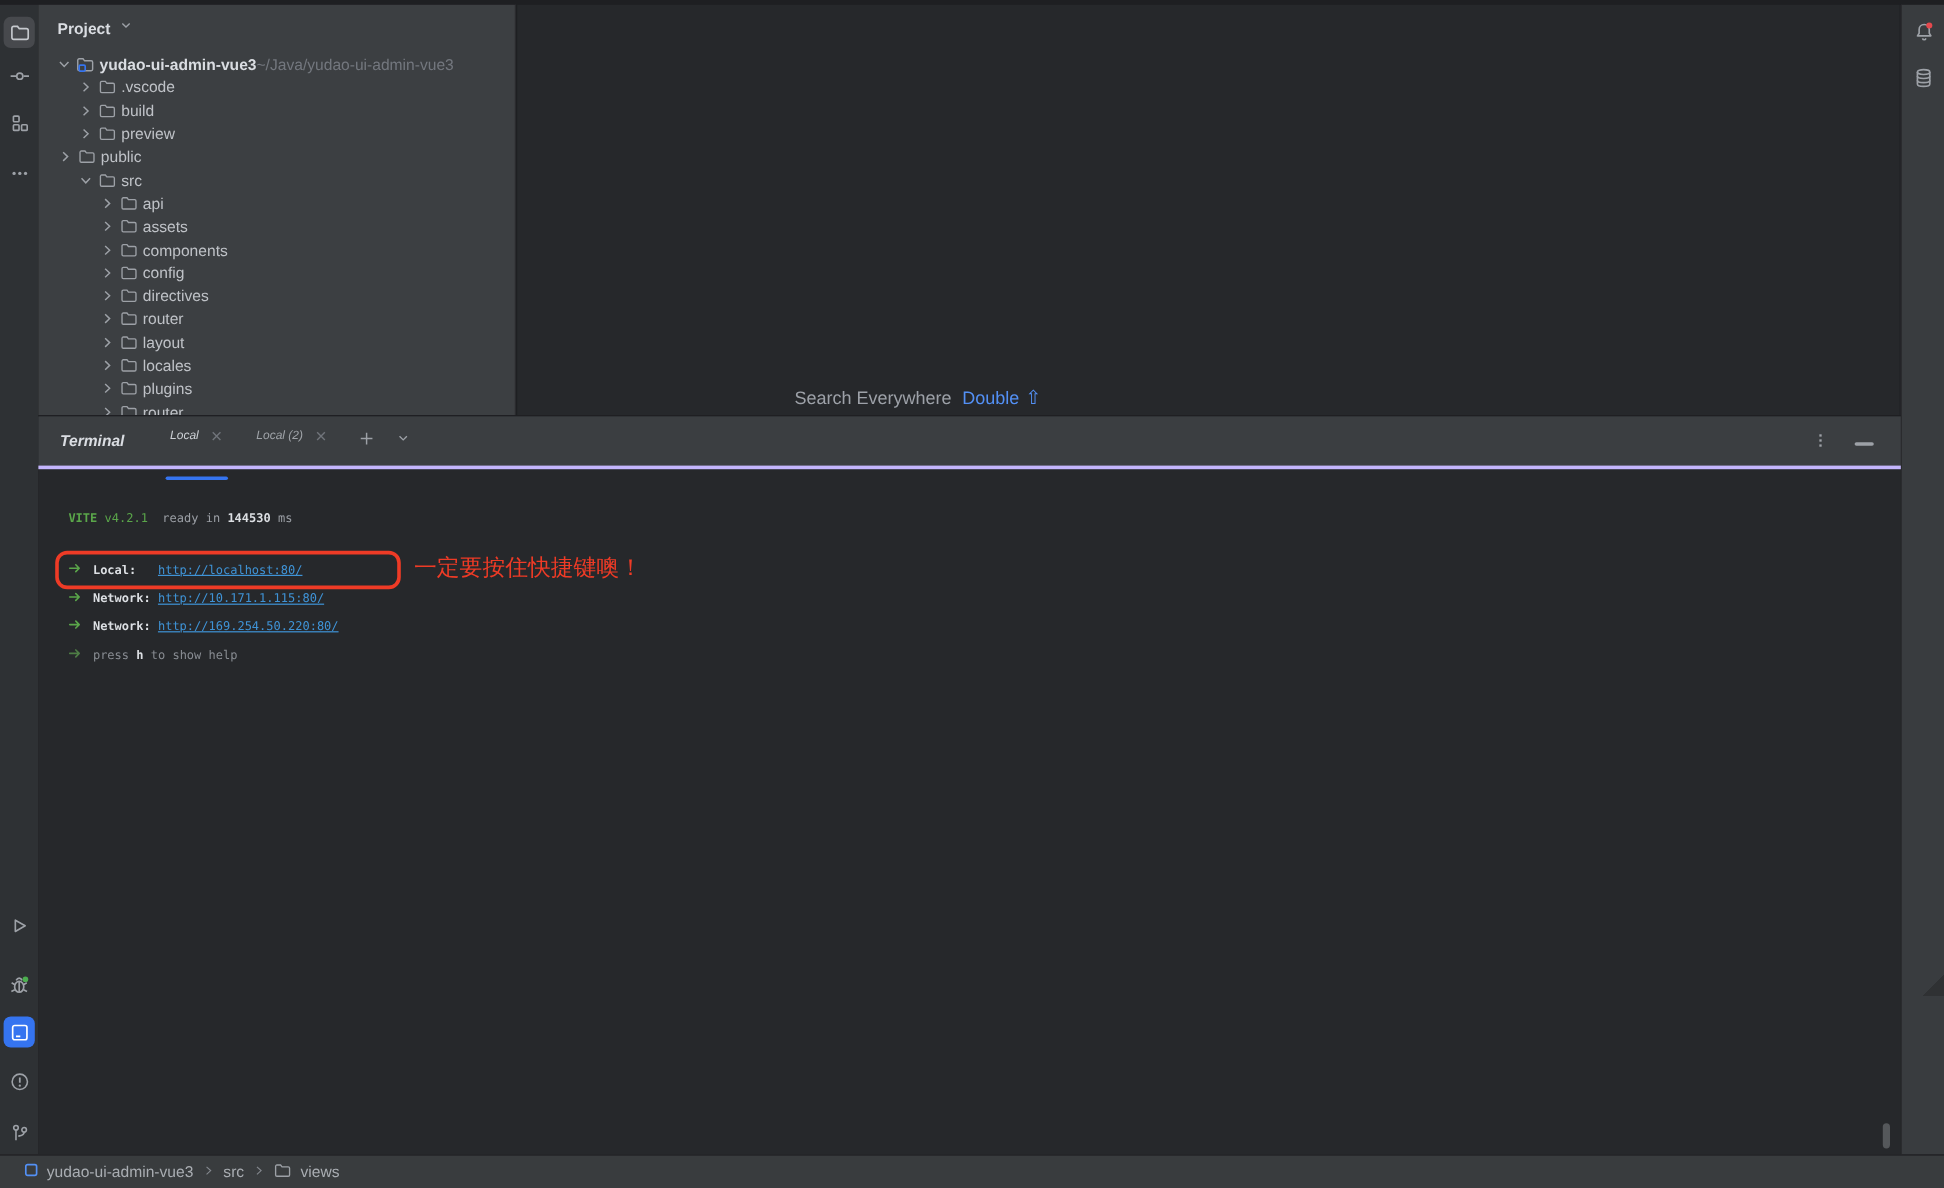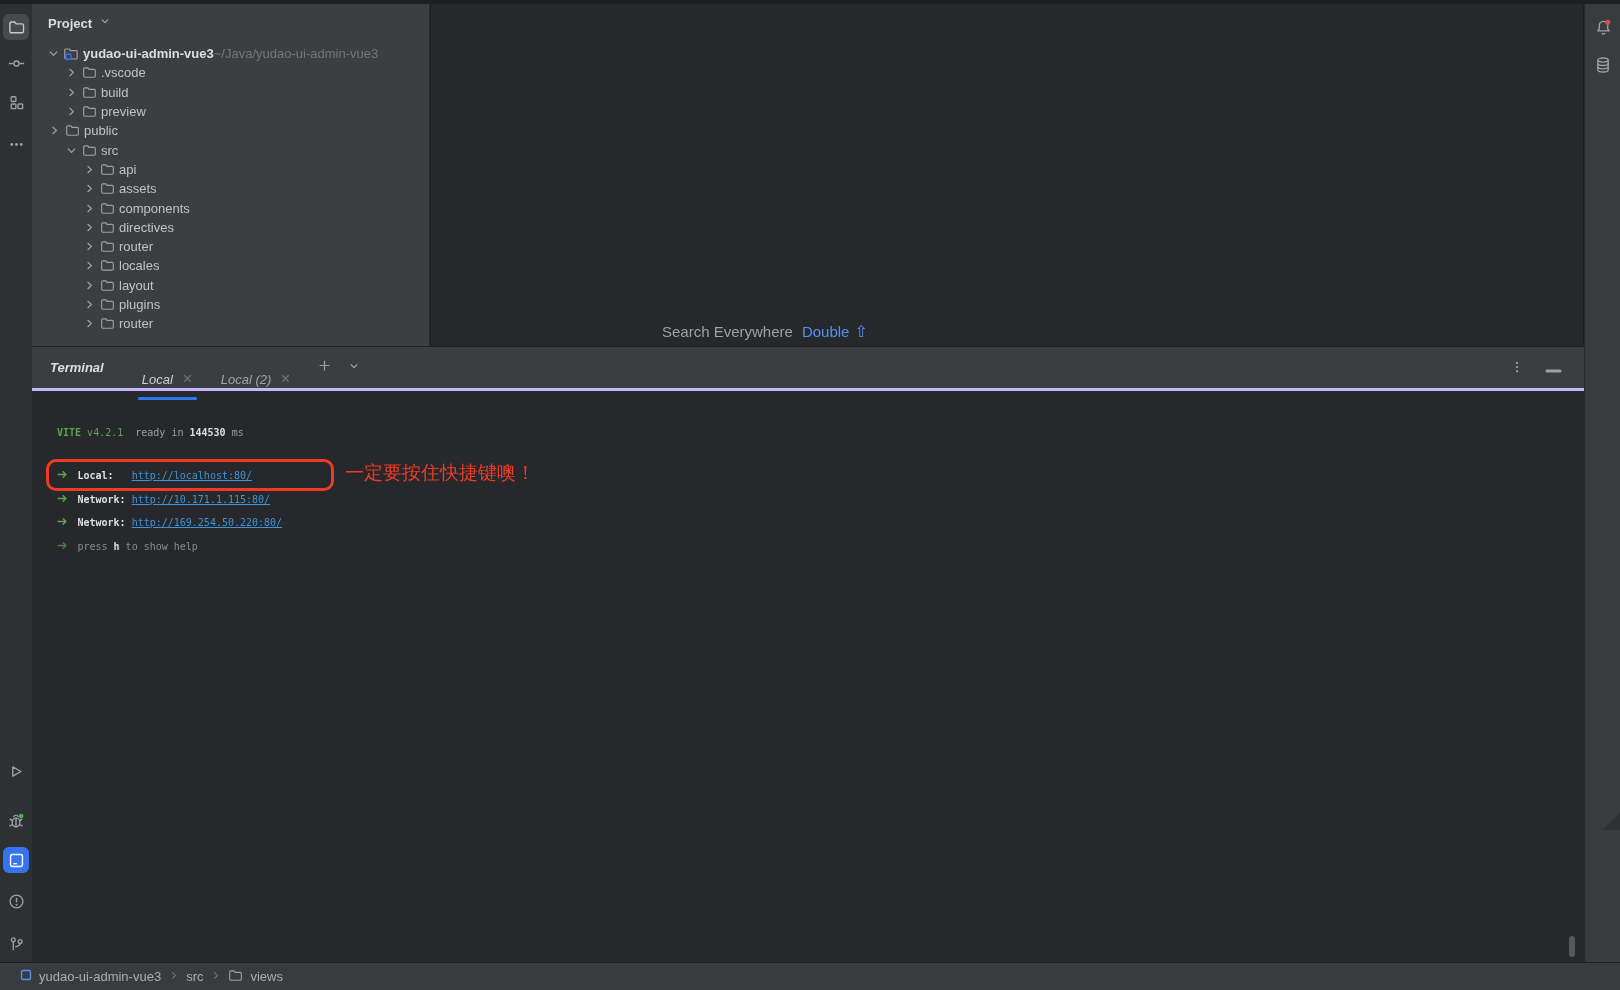--- a/index.html
+++ b/index.html
@@ -46,22 +46,22 @@
   .rs-btn { position:absolute; left:5px; width:26px; height:26px; border-radius:6px;
             display:flex; align-items:center; justify-content:center; }
 
   
   .terminal { position:absolute; left:32px; top:346px; width:1552px; height:616px;
               background:#26282b; border-top:1px solid #1e1f22; }
   .term-toolbar { position:relative; height:44px; background:#3b3e41;
                   display:flex; align-items:center; padding-left:18px;
                   border-bottom:3px solid #c4b5fd;font-style:italic; }
   .tt-label { font-size:13px; font-weight:bold; color:#dadde2; margin-right:28px; }
-  .term-tab { position:relative; height:44px; display:flex; align-items:center; gap:9px;
-              padding:0 10px; font-size:13px; color:#9fa3a8; cursor:default;margin-top:24px; }
+  .term-tab { position:relative; height:44px; display:flex; align-items:flex-start; gap:9px;
+              padding:0 10px; font-size:10px; color:#9fa3a8; cursor:default;margin-top:24px; }
   .term-tab.active { color:#ccd0d5; }
   .term-tab.active::after { content:""; position:absolute; left:6px; right:6px; bottom:2px;
               height:3px; border-radius:2px; background:#3574f0; }
   .tt-ico { display:inline-flex; align-items:center; justify-content:center;
             width:18px; height:18px; border-radius:4px; }
   .tt-right { position:absolute; right:22px; top:0; height:44px; display:flex;
               align-items:center; gap:18px; }
 
   .term-output { position:absolute; left:25px; top:75px; right:20px;
                  font-family:"DejaVu Sans Mono","Liberation Mono",monospace;
@@ -309,20 +309,33 @@
           <span class="twisty">
             <svg width="15" height="15" viewBox="0 0 16 16">
               <path d="M6 4.2l4 3.8-4 3.8" fill="none" stroke="#9da1a7" stroke-width="1.3"></path>
             </svg>
           </span>
           <span class="ticon">
             <svg width="15" height="15" viewBox="0 0 16 16">
               <path d="M1.8 4.2c0-.7.5-1.2 1.2-1.2h3.2l1.3 1.7h5.5c.7 0 1.2.5 1.2 1.2v5.9c0 .7-.5 1.2-1.2 1.2H3c-.7 0-1.2-.5-1.2-1.2z" fill="none" stroke="#9da1a7" stroke-width="1.2"></path>
             </svg>
           </span>
+          <span class="tree-label">config</span>
+        </div>
+        <div class="tree-row" style="padding-left: 49px;">
+          <span class="twisty">
+            <svg width="15" height="15" viewBox="0 0 16 16">
+              <path d="M6 4.2l4 3.8-4 3.8" fill="none" stroke="#9da1a7" stroke-width="1.3"></path>
+            </svg>
+          </span>
+          <span class="ticon">
+            <svg width="15" height="15" viewBox="0 0 16 16">
+              <path d="M1.8 4.2c0-.7.5-1.2 1.2-1.2h3.2l1.3 1.7h5.5c.7 0 1.2.5 1.2 1.2v5.9c0 .7-.5 1.2-1.2 1.2H3c-.7 0-1.2-.5-1.2-1.2z" fill="none" stroke="#9da1a7" stroke-width="1.2"></path>
+            </svg>
+          </span>
           <span class="tree-label">directives</span>
         </div>
         <div class="tree-row" style="padding-left: 49px;">
           <span class="twisty">
             <svg width="15" height="15" viewBox="0 0 16 16">
               <path d="M6 4.2l4 3.8-4 3.8" fill="none" stroke="#9da1a7" stroke-width="1.3"></path>
             </svg>
           </span>
           <span class="ticon">
             <svg width="15" height="15" viewBox="0 0 16 16">
@@ -335,34 +348,34 @@
           <span class="twisty">
             <svg width="15" height="15" viewBox="0 0 16 16">
               <path d="M6 4.2l4 3.8-4 3.8" fill="none" stroke="#9da1a7" stroke-width="1.3"></path>
             </svg>
           </span>
           <span class="ticon">
             <svg width="15" height="15" viewBox="0 0 16 16">
               <path d="M1.8 4.2c0-.7.5-1.2 1.2-1.2h3.2l1.3 1.7h5.5c.7 0 1.2.5 1.2 1.2v5.9c0 .7-.5 1.2-1.2 1.2H3c-.7 0-1.2-.5-1.2-1.2z" fill="none" stroke="#9da1a7" stroke-width="1.2"></path>
             </svg>
           </span>
+          <span class="tree-label">layout</span>
+        </div>
+        <div class="tree-row" style="padding-left: 49px;">
+          <span class="twisty">
+            <svg width="15" height="15" viewBox="0 0 16 16">
+              <path d="M6 4.2l4 3.8-4 3.8" fill="none" stroke="#9da1a7" stroke-width="1.3"></path>
+            </svg>
+          </span>
+          <span class="ticon">
+            <svg width="15" height="15" viewBox="0 0 16 16">
+              <path d="M1.8 4.2c0-.7.5-1.2 1.2-1.2h3.2l1.3 1.7h5.5c.7 0 1.2.5 1.2 1.2v5.9c0 .7-.5 1.2-1.2 1.2H3c-.7 0-1.2-.5-1.2-1.2z" fill="none" stroke="#9da1a7" stroke-width="1.2"></path>
+            </svg>
+          </span>
           <span class="tree-label">locales</span>
-        </div>
-        <div class="tree-row" style="padding-left: 49px;">
-          <span class="twisty">
-            <svg width="15" height="15" viewBox="0 0 16 16">
-              <path d="M6 4.2l4 3.8-4 3.8" fill="none" stroke="#9da1a7" stroke-width="1.3"></path>
-            </svg>
-          </span>
-          <span class="ticon">
-            <svg width="15" height="15" viewBox="0 0 16 16">
-              <path d="M1.8 4.2c0-.7.5-1.2 1.2-1.2h3.2l1.3 1.7h5.5c.7 0 1.2.5 1.2 1.2v5.9c0 .7-.5 1.2-1.2 1.2H3c-.7 0-1.2-.5-1.2-1.2z" fill="none" stroke="#9da1a7" stroke-width="1.2"></path>
-            </svg>
-          </span>
-          <span class="tree-label">layout</span>
         </div>
         <div class="tree-row" style="padding-left: 49px;">
           <span class="twisty">
             <svg width="15" height="15" viewBox="0 0 16 16">
               <path d="M6 4.2l4 3.8-4 3.8" fill="none" stroke="#9da1a7" stroke-width="1.3"></path>
             </svg>
           </span>
           <span class="ticon">
             <svg width="15" height="15" viewBox="0 0 16 16">
               <path d="M1.8 4.2c0-.7.5-1.2 1.2-1.2h3.2l1.3 1.7h5.5c.7 0 1.2.5 1.2 1.2v5.9c0 .7-.5 1.2-1.2 1.2H3c-.7 0-1.2-.5-1.2-1.2z" fill="none" stroke="#9da1a7" stroke-width="1.2"></path>

